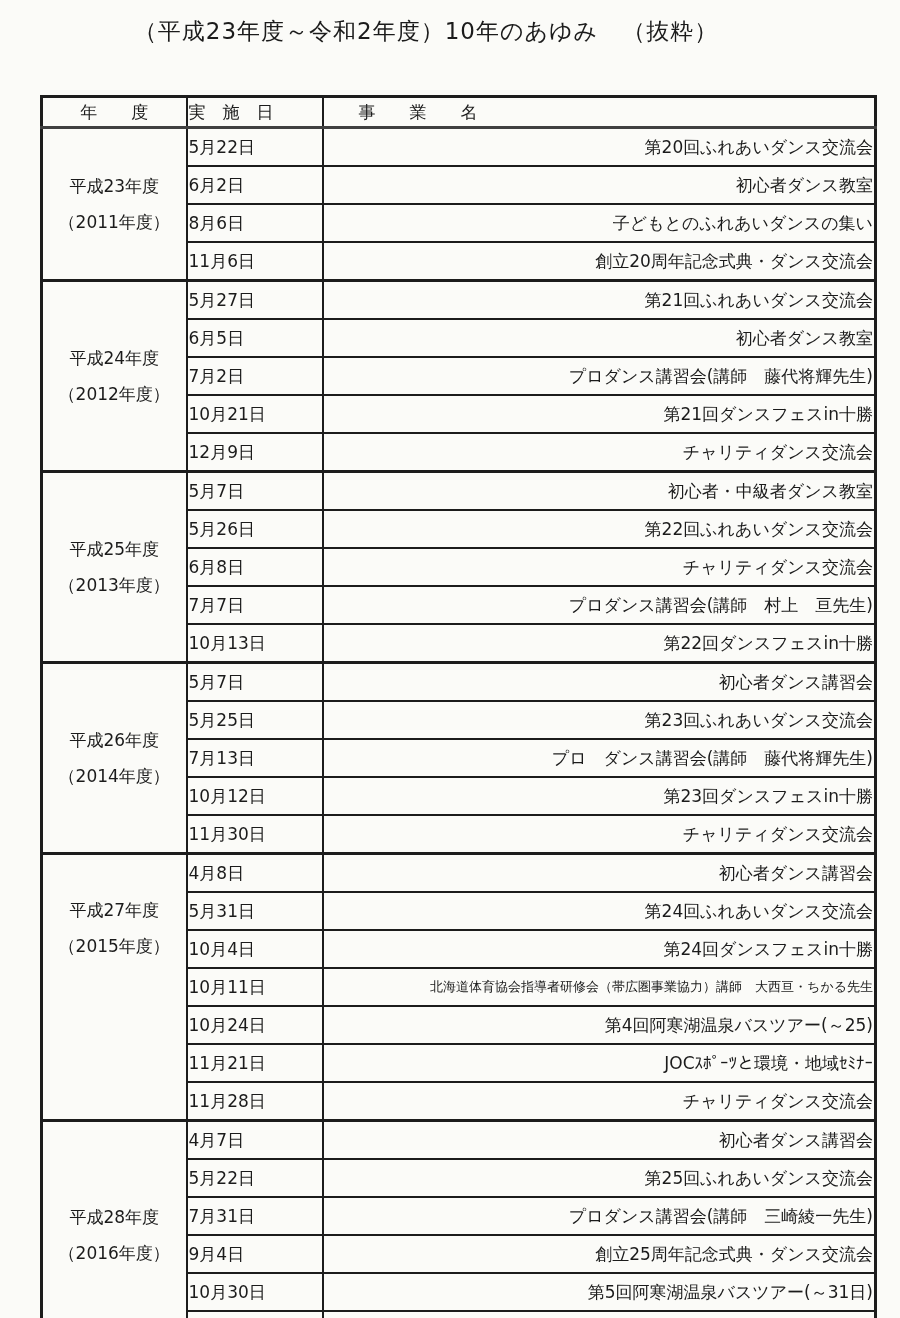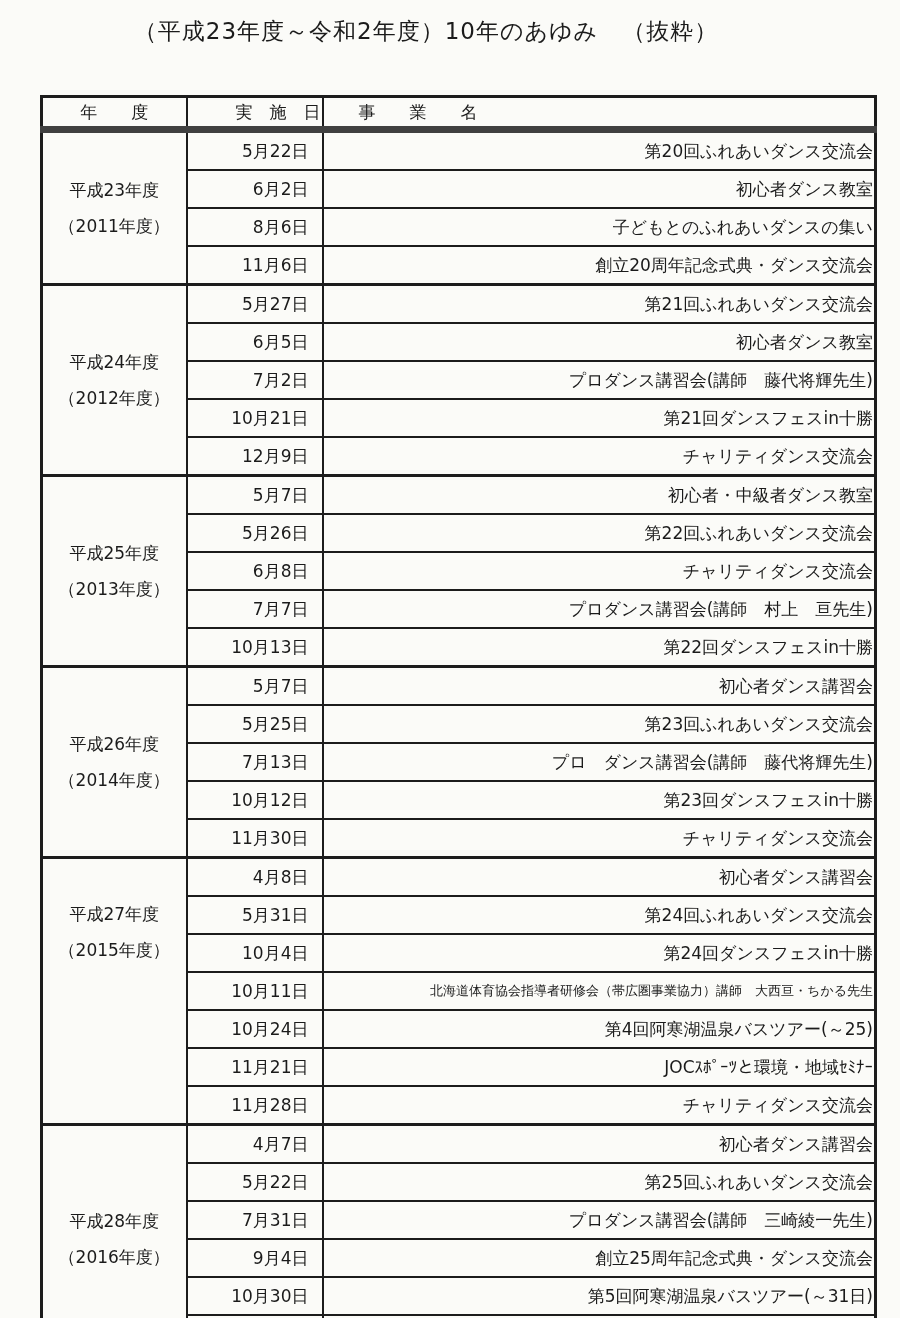--- a/index.html
+++ b/index.html
@@ -38,37 +38,36 @@
   }
   .history-table th,
   .history-table td {
     border: 2px solid #1c1c1c;
     font-weight: 500;
     overflow: hidden;
   }
   .history-table thead th {
     height: 26px;
     font-size: 17px;
-    border-bottom: 7px solid #404040;
+    border-bottom: 3px solid #404040;
     white-space: nowrap;
   }
   .history-table thead th.h-year { text-align: center; }
-  .history-table thead th.h-date { text-align: right; }
+  .history-table thead th.h-date { text-align: left; }
   .history-table thead th.h-event { text-align: left; padding-left: 35px; }
   .history-table tbody td {
     height: 34px;
     font-size: 17px;
     white-space: nowrap;
   }
   .history-table tbody tr.section-start td {
     border-top: 3px solid #1c1c1c;
   }
   .date-cell {
-    text-align: right;
-    padding-right: 13px;
+    padding-right: 20px;
   }
   .event-cell {
     text-align: right;
     padding-left: 13px;
   }
   .event-cell.small {
     font-size: 13px;
     letter-spacing: 0;
     padding-left: 22px;
   }

